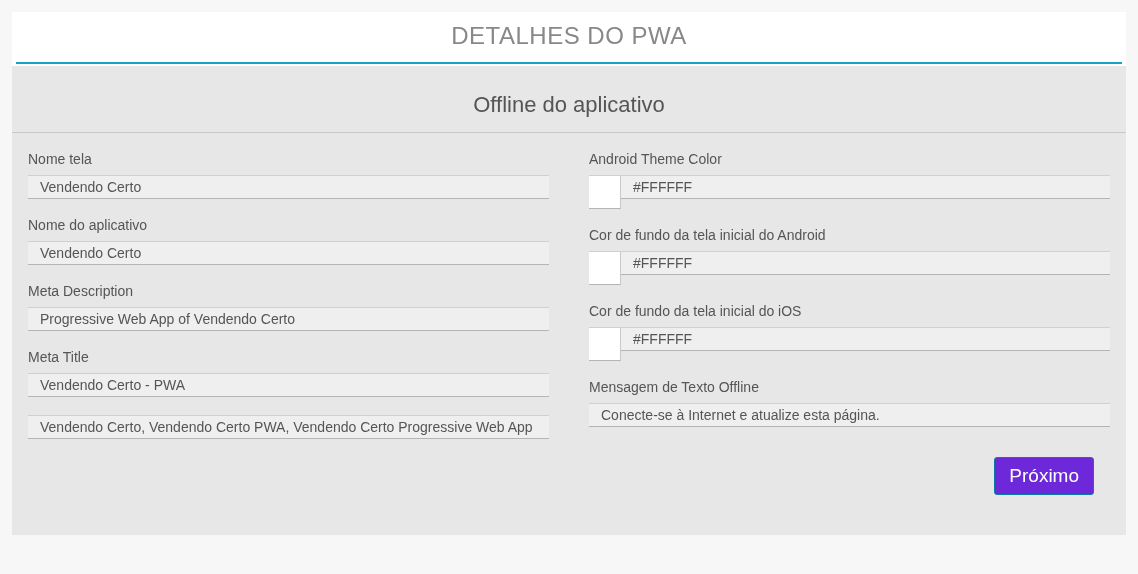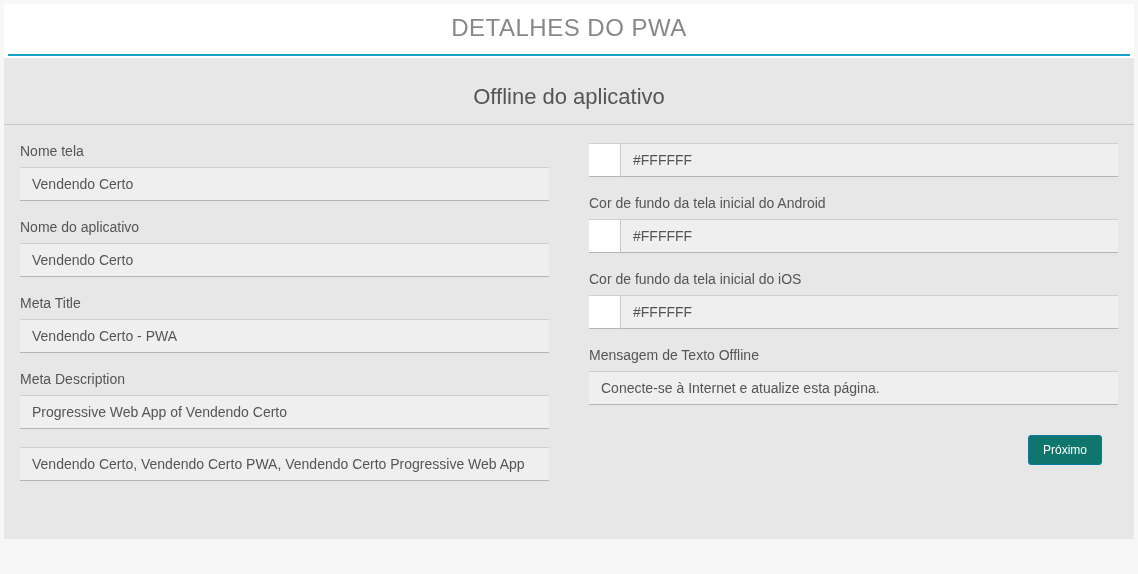--- a/index.html
+++ b/index.html
@@ -5,21 +5,21 @@
   * { box-sizing: border-box; margin: 0; padding: 0; }
   body {
     font-family: "Helvetica Neue", Helvetica, Arial, sans-serif;
     font-size: 14px;
     color: #555;
     background: #f7f7f7;
     width: 1138px;
   }
   .panel {
     background: #fff;
-    margin: 4px;
+    margin: 12px;
     border-radius: 8px;
   }
   .panel-heading {
     text-align: center;
     font-size: 24px;
     font-weight: 400;
     color: #888;
     letter-spacing: 0.5px;
     padding: 10px 0 12px;
     background: #fff;
@@ -52,21 +52,21 @@
   }
   .col { flex: 1; min-width: 0; }
   .field { margin: 12px 0 18px; }
   .field-label {
     font-size: 14px;
     color: #555;
     margin-bottom: 8px;
   }
   .input {
     width: 100%;
-    height: 34px;
+    height: 24px;
     padding: 6px 12px;
     font-size: 14px;
     color: #555;
     background: #efefef;
     border: none;
     border-top: 1px solid #d0d0d0;
     border-bottom: 1px solid #b5b5b5;
     outline: none;
   }
   .color-row { display: flex; align-items: flex-start; }
@@ -80,26 +80,26 @@
     flex: 0 0 auto;
   }
   .color-input { flex: 1; }
   .actions {
     display: flex;
     justify-content: flex-end;
     padding: 0 16px;
     margin-top: 30px;
   }
   .btn-primary {
-    background: #0f766e;
+    background: #6d28d9;
     color: #fff;
     border: 1px solid #0a7aa5;
     border-radius: 3px;
     padding: 7px 14px;
-    font-size: 12px;
+    font-size: 19px;
     cursor: pointer;
   }
 </style>
 </head>
 <body>
 
 <div class="panel">
   <div class="panel-heading">DETALHES DO PWA</div>
   <div class="accent-border"></div>
 
@@ -115,38 +115,39 @@
           <div class="field-label">Nome tela</div>
           <input class="input" type="text" value="Vendendo Certo" style="">
         </div>
 
         <div class="field">
           <div class="field-label">Nome do aplicativo</div>
           <input class="input" type="text" value="Vendendo Certo" style="">
         </div>
 
         <div class="field">
-          <div class="field-label">Meta Title</div>
-          <input class="input" type="text" value="Vendendo Certo - PWA" style="">
+          <div class="field-label">Meta Description</div>
+          <input class="input" type="text" value="Progressive Web App of Vendendo Certo" style="">
         </div>
 
         <div class="field">
-          <div class="field-label">Meta Description</div>
-          <input class="input" type="text" value="Progressive Web App of Vendendo Certo" style="">
+          <div class="field-label">Meta Title</div>
+          <input class="input" type="text" value="Vendendo Certo - PWA" style="">
         </div>
 
         <div class="field">
           <input class="input" type="text" value="Vendendo Certo, Vendendo Certo PWA, Vendendo Certo Progressive Web App" style="">
         </div>
 
       </div>
 
       <div class="col">
 
         <div class="field">
+          <div class="field-label">Android Theme Color</div>
           <div class="color-row">
             <div class="swatch" style="background:#FFFFFF"></div>
             <input class="input color-input" type="text" value="#FFFFFF" style="">
           </div>
         </div>
 
         <div class="field">
           <div class="field-label">Cor de fundo da tela inicial do Android</div>
           <div class="color-row">
             <div class="swatch" style="background:#FFFFFF"></div>

